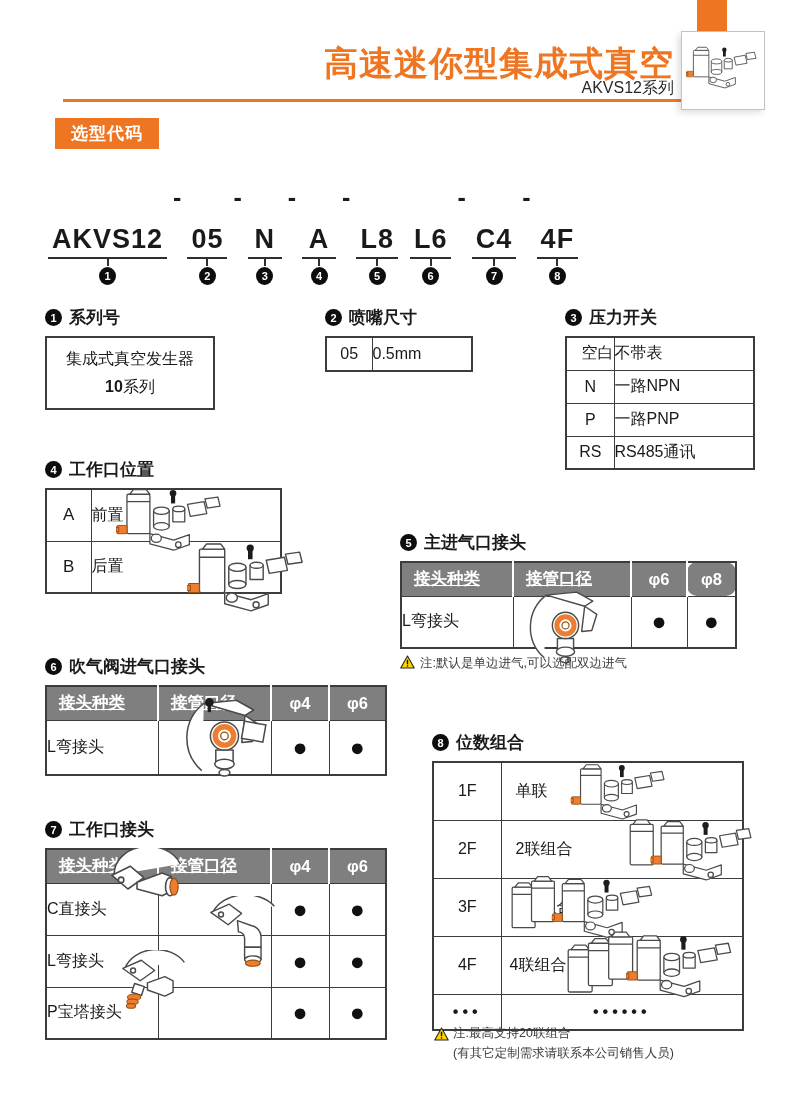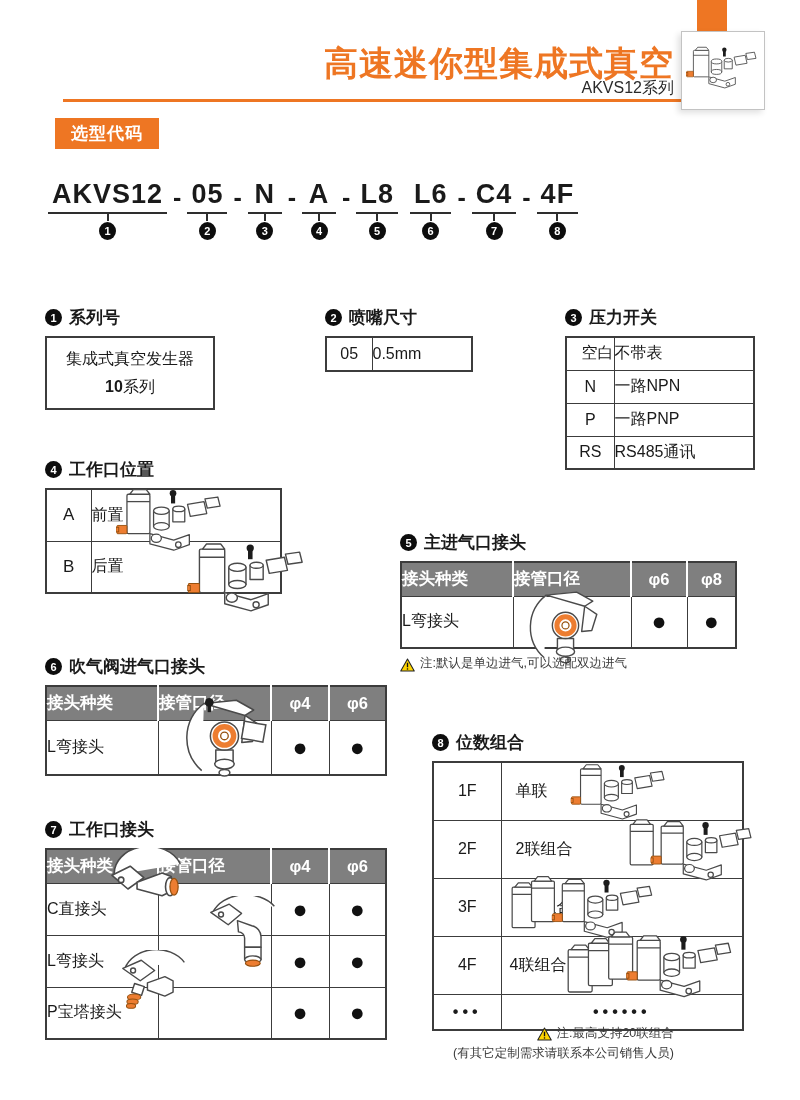--- a/index.html
+++ b/index.html
@@ -16,44 +16,44 @@
   
   .orange-tab{position:absolute;left:697px;top:0;width:30px;height:31px;background:var(--accent);}
   .page-title{position:absolute;right:126px;top:41px;font-size:34px;font-weight:bold;color:var(--accent);letter-spacing:1px;white-space:nowrap;}
   .series{position:absolute;right:126px;top:78px;font-size:16px;color:#2a2a2a;}
   .hrline{position:absolute;left:63px;top:99px;width:674px;height:3px;background:var(--accent);}
   .product-box{position:absolute;left:681px;top:31px;width:84px;height:79px;background:#fff;border:1px solid #c3c3c3;box-shadow:-3px 3px 6px rgba(0,0,0,.12);display:flex;align-items:center;justify-content:center;z-index:3;}
   .badge{position:absolute;left:55px;top:118px;background:var(--accent);color:#fff;font-weight:bold;font-size:17px;padding:4px 16px;letter-spacing:1px;}
 
   
   .code-row{position:absolute;left:52px;top:180px;display:flex;align-items:flex-start;gap:10px;}
-  .seg{display:flex;flex-direction:column;align-items:center;min-width:26px;}
+  .seg{display:flex;flex-direction:column;align-items:center;min-width:26px;margin-top:45px;}
   .seg-text{font-size:27px;font-weight:bold;letter-spacing:1px;line-height:1.1;}
   .seg-line{width:calc(100% + 8px);height:2.5px;background:#2e2e2e;margin-top:2px;position:relative;}
   .seg-line::after{content:"";position:absolute;left:50%;top:2.5px;width:2px;height:7px;background:#2e2e2e;transform:translateX(-50%);}
   .seg-circ{margin-top:8px;width:17px;height:18px;border-radius:50%;background:#0d0d0d;color:#fff;font-size:11px;font-weight:bold;display:flex;align-items:center;justify-content:center;}
   .sep{font-size:25px;font-weight:bold;line-height:1.2;margin-top:2px;}
 
   
   .section{position:absolute;}
   .sec-head{display:flex;align-items:center;gap:7px;font-size:17px;font-weight:bold;margin-bottom:7px;white-space:nowrap;}
   .num-circ{width:17px;height:17px;border-radius:50%;background:#0d0d0d;color:#fff;font-size:11px;font-weight:bold;display:flex;align-items:center;justify-content:center;flex:none;}
 
   .tbl{border-collapse:collapse;background:#fff;border:2px solid var(--border);}
   .tbl td{border:1.5px solid var(--border);font-size:16px;color:var(--ink);}
   .tbl td.c{text-align:center;}
   .tbl td.lp{}
   .ghead th{background:var(--ghead);color:#fff;font-size:16.5px;font-weight:bold;border-right:2.5px solid #fff;border-bottom:1.5px solid var(--border);height:34px;text-align:center;}
-  .ghead th.lt{text-align:left;padding-left:0;}
+  .ghead th.lt{text-align:left;padding-left:12px;text-decoration:underline;}
   .ghead th:last-child{border-right:none;}
   td.dot{text-align:center;font-size:25px;line-height:1;color:#111;}
 
   .series-box{width:170px;height:74px;border:2px solid var(--border);display:flex;flex-direction:column;align-items:center;justify-content:center;gap:7px;font-size:16px;}
 
-  .note{display:flex;align-items:flex-end;gap:5px;font-size:12.5px;color:#3a3a3a;white-space:nowrap;}
+  .note{display:flex;align-items:flex-start;gap:5px;font-size:12.5px;color:#3a3a3a;white-space:nowrap;}
   .note .tri{flex:none;margin-top:0;}
   .note .ind{padding-left:19px;}
 
   .art{position:absolute;overflow:visible;pointer-events:none;}
   svg{overflow:visible;}
 
   .dots-small{font-size:14px;font-weight:bold;letter-spacing:4px;color:#111;}
 </style>
 </head>
 <body>
@@ -296,21 +296,21 @@
     <div class="sec-head">
       <span class="num-circ">5</span>
       <span>主进气口接头</span>
     </div>
     <table class="tbl ghead">
       <tbody>
           <tr>
         <th class="lt" style="width:112px;">接头种类</th>
         <th class="lt" style="width:118px;">接管口径</th>
         <th style="width:56px;">φ6</th>
-        <th style="width:49px;">φ8</th>
+        <th style="width:49px;border-radius:10px;">φ8</th>
       </tr>
       <tr style="height:52px;">
         <td class="lp">L弯接头</td>
         <td></td>
         <td class="dot">●</td>
         <td class="dot">●</td>
       </tr>
     </tbody>
       </table>
     <svg class="art" style="left:118px;top:58px;" width="96" height="86" viewBox="0 0 95 85">

